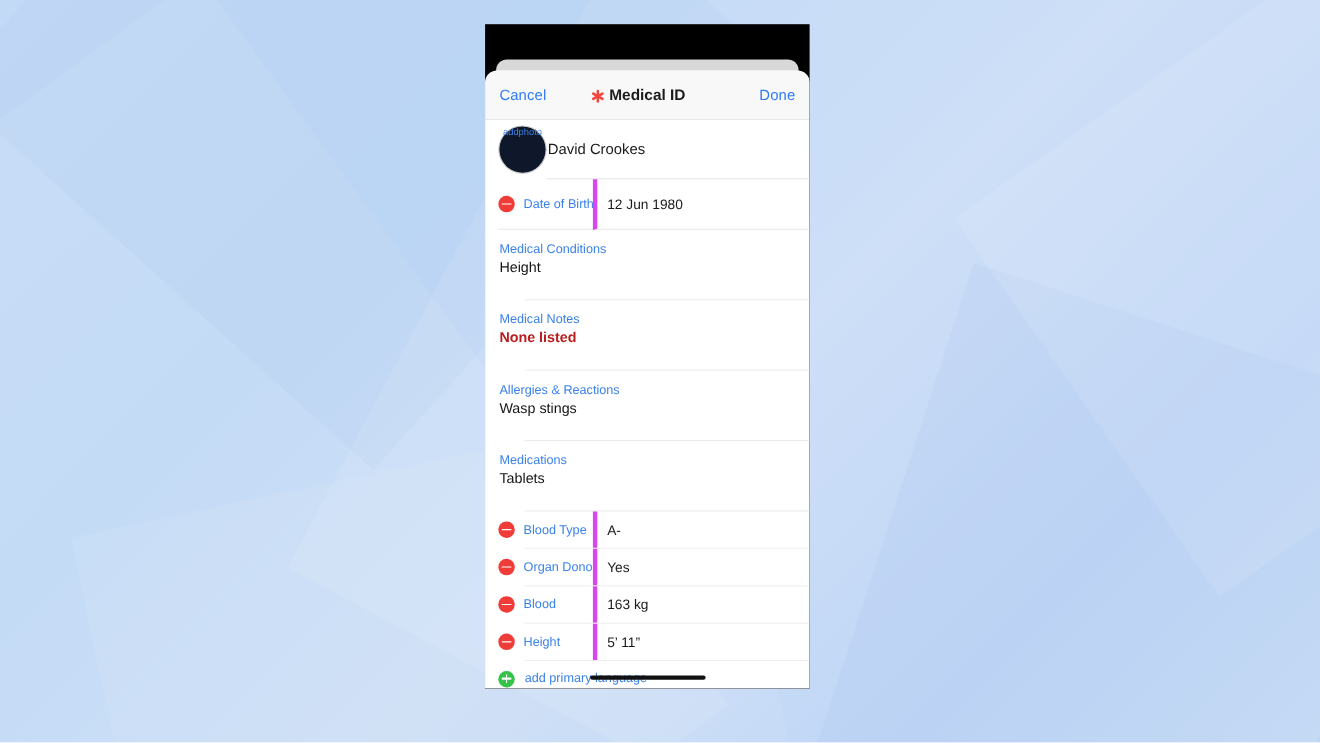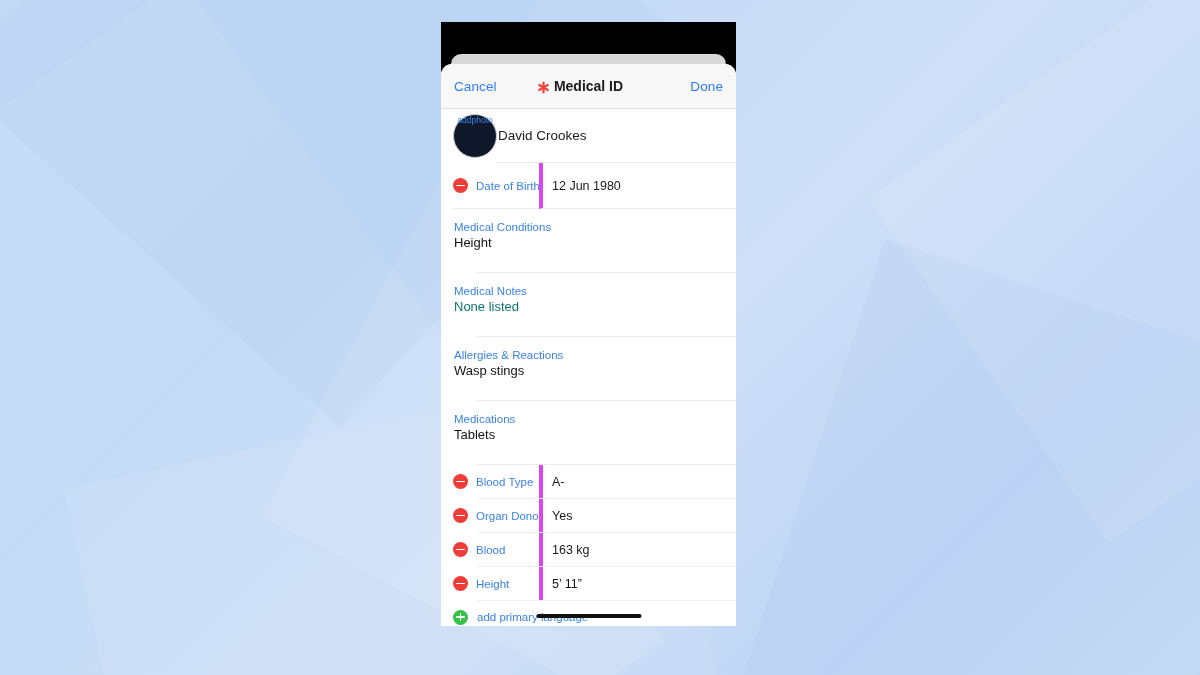--- a/index.html
+++ b/index.html
@@ -239,21 +239,21 @@
   }
   .section-title {
     font-size: 11.5px;
     color: #3b82e8;
     margin-bottom: 2px;
   }
   .section-body {
     font-size: 13px;
     color: #141414;
   }
-  .section-body.placeholder { color: #0f766e; }
+  .section-body.placeholder { color: #b91c1c; font-weight: bold; }
   .section-rule {
     position: absolute;
     left: 36px;
     right: 0;
     bottom: 0;
     height: 1px;
     background: #ececec;
   }
 
   

